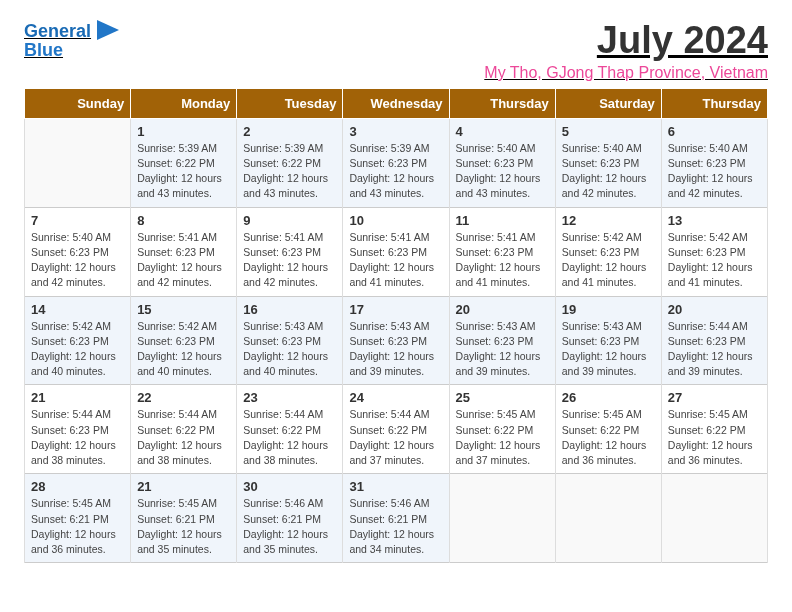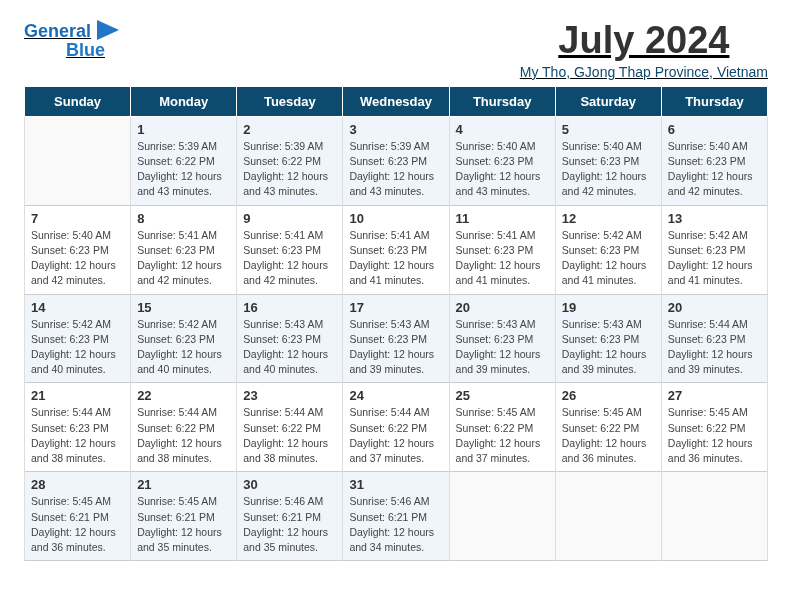--- a/index.html
+++ b/index.html
@@ -31,42 +31,42 @@
     .logo-text span {
       color: #1a6bb5;
     }
     .logo-icon {
       width: 28px;
       height: 28px;
       margin-left: 2px;
       margin-top: -4px;
     }
     .title-block {
-      text-align: center;
+      text-align: right;
     }
     .month-title {
       font-size: 38px;
       font-weight: bold;
       color: #333;
       line-height: 1.1;
     }
     .subtitle {
-      font-size: 14px;
-      color: #0c4a6e;
+      font-size: 16px;
+      color: #ec4899;
       margin-top: 2px;
     }
     table {
       width: 100%;
       border-collapse: collapse;
       font-size: 11px;
     }
     thead tr th {
-      background-color: #0c4a6e;
+      background-color: #a16207;
       color: #fff;
-      text-align: center;
+      text-align: right;
       padding: 7px 6px;
       font-size: 13px;
       font-weight: bold;
       border: 1px solid #fff;
     }
     tbody tr {
       border-bottom: 1px solid #ccc;
     }
     tbody tr td {
       vertical-align: top;
@@ -107,21 +107,21 @@
     <div>
       <div style="display:flex;align-items:center;">
         <span class="logo-text">
           <span>General</span>
         </span>
 
         <svg class="logo-icon" viewBox="0 0 28 28" xmlns="http://www.w3.org/2000/svg">
           <polygon points="4,4 26,14 4,24" fill="#2176c7"></polygon>
         </svg>
       </div>
-      <div style="margin-top:-4px;margin-left:42px;">
+      <div style="margin-top:-4px;">
         <span class="logo-text" style="color:#2176c7;">Blue</span>
       </div>
     </div>
   </div>
   <div class="title-block">
     <div class="month-title">July 2024</div>
     <div class="subtitle">My Tho, GJong Thap Province, Vietnam</div>
   </div>
 </div>
 

